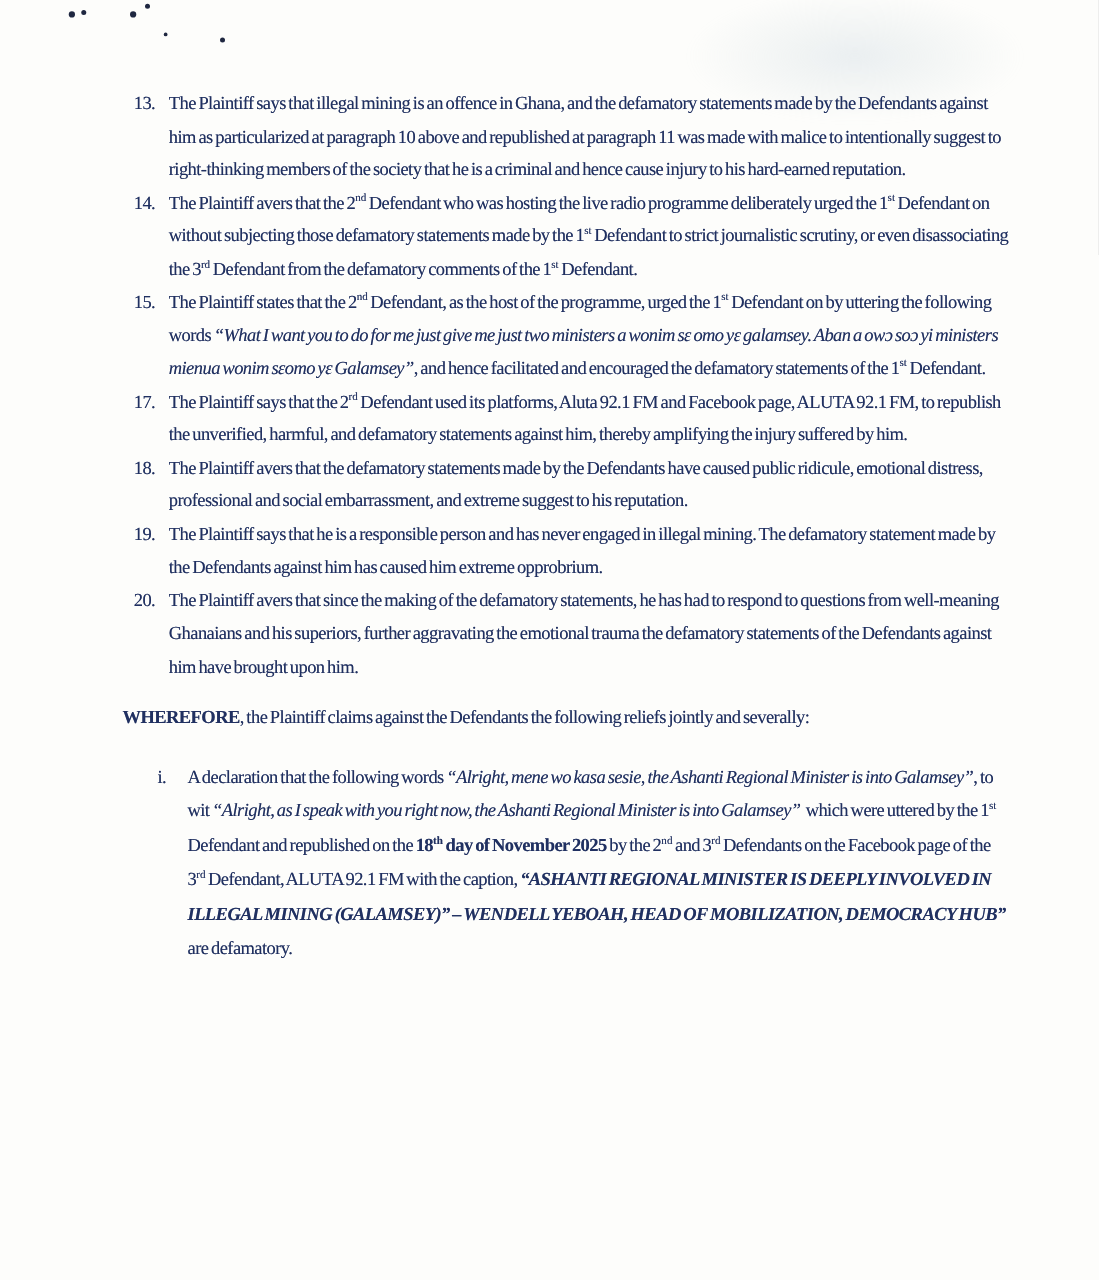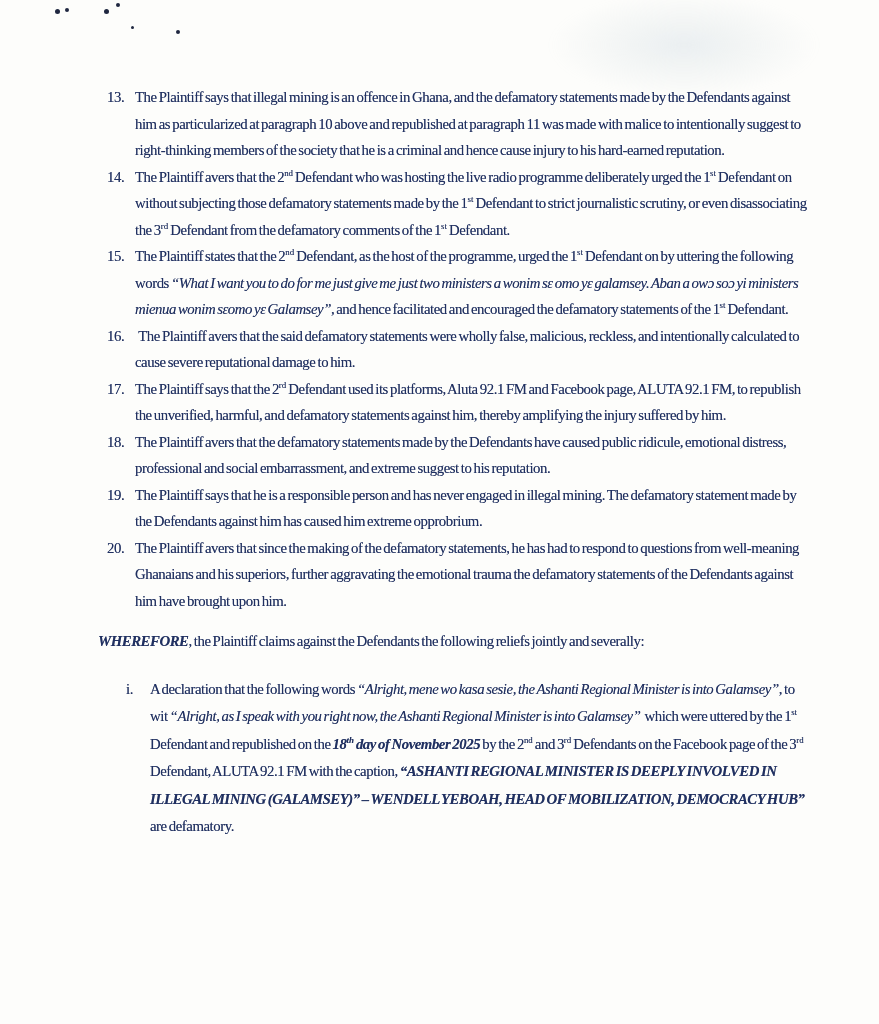--- a/index.html
+++ b/index.html
@@ -13,55 +13,54 @@
     text-shadow:0 0 .5px rgba(30,45,90,.55);
   }
   .smudge{
     position:absolute;right:55px;top:-10px;width:280px;height:110px;
     background:radial-gradient(ellipse at center, rgba(188,204,214,.28), rgba(255,255,255,0) 68%);
     filter:blur(3px);
     pointer-events:none;
   }
   .dot{position:absolute;border-radius:50%;}
   .content{
-    position:absolute;left:107px;top:84px;width:700px;
+    position:absolute;left:107px;top:70px;width:700px;
     font-size:14.8px;line-height:26.5px;
     letter-spacing:-0.45px;word-spacing:-1.2px;
     text-align:left;
   }
   .para{position:relative;padding-left:28px;}
   .para > .num{position:absolute;left:0;top:0;}
   .pbody{white-space:pre-wrap;}
   .wherefore{margin-left:-9px;margin-top:14px;width:780px;white-space:pre-wrap;}
   .reliefs{margin-left:16px;margin-top:21px;width:684px;line-height:27.5px;}
   .relief{position:relative;padding-left:27px;}
   .relief > .num{position:absolute;left:3px;top:0;}
   .i{font-style:italic;margin-top:28px;}
-  .b{font-weight:bold;font-style:italic;}
+  .b{font-weight:bold;}
   sup{font-size:0.6em;line-height:0;vertical-align:super;letter-spacing:0;}
 </style>
 </head>
 <body>
 
 <div class="page" style="color: rgb(32, 48, 97); background: rgb(253, 253, 251);">
   <div class="smudge"></div>
   <div id="dots">
       <span class="dot" style="left: 55px; top: 9px; width: 5px; height: 5px; background: rgb(31, 39, 64);"></span>
       <span class="dot" style="left: 65px; top: 8px; width: 4px; height: 4px; background: rgb(31, 39, 64);"></span>
       <span class="dot" style="left: 104px; top: 9px; width: 5px; height: 5px; background: rgb(31, 39, 64);"></span>
       <span class="dot" style="left: 116px; top: 3px; width: 4px; height: 4px; background: rgb(31, 39, 64);"></span>
       <span class="dot" style="left: 131px; top: 26px; width: 3px; height: 3px; background: rgb(31, 39, 64);"></span>
       <span class="dot" style="left: 176px; top: 30px; width: 4px; height: 4px; background: rgb(31, 39, 64);"></span>
     </div>
   <div class="content">
     <div id="paras">
         <div class="para"><span class="num">13.</span><span class="pbody"><span>The Plaintiff says that illegal mining is an offence in Ghana, and the defamatory statements made by the Defendants against him as particularized at paragraph 10 above and republished at paragraph 11 was made with malice to intentionally suggest to right-thinking members of the society that he is a criminal and hence cause injury to his hard-earned reputation.</span></span></div>
         <div class="para"><span class="num">14.</span><span class="pbody"><span>The Plaintiff avers that the 2</span><sup>nd</sup><span> Defendant who was hosting the live radio programme deliberately urged the 1</span><sup>st</sup><span> Defendant on without subjecting those defamatory statements made by the 1</span><sup>st</sup><span> Defendant to strict journalistic scrutiny, or even disassociating the 3</span><sup>rd</sup><span> Defendant from the defamatory comments of the 1</span><sup>st</sup><span> Defendant.</span></span></div>
         <div class="para"><span class="num">15.</span><span class="pbody"><span>The Plaintiff states that the 2</span><sup>nd</sup><span> Defendant, as the host of the programme, urged the 1</span><sup>st</sup><span> Defendant on by uttering the following words </span><span class="i">“What I want you to do for me just give me just two ministers a wonim sɛ omo yɛ galamsey. Aban a owɔ soɔ yi ministers mienua wonim sɛomo yɛ Galamsey”</span><span>, and hence facilitated and encouraged the defamatory statements of the 1</span><sup>st</sup><span> Defendant.</span></span></div>
-        <div class="para"><span class="num">16.</span><span class="pbody"><span> The Plaintiff avers that the said defamatory statements were wholly false, malicious, reckless, and intentionally calculated to cause severe reputational damage to him.</span></span></div>
         <div class="para"><span class="num">17.</span><span class="pbody"><span>The Plaintiff says that the 2</span><sup>rd</sup><span> Defendant used its platforms, Aluta 92.1 FM and Facebook page, ALUTA 92.1 FM, to republish the unverified, harmful, and defamatory statements against him, thereby amplifying the injury suffered by him.</span></span></div>
         <div class="para"><span class="num">18.</span><span class="pbody"><span>The Plaintiff avers that the defamatory statements made by the Defendants have caused public ridicule, emotional distress, professional and social embarrassment, and extreme suggest to his reputation.</span></span></div>
         <div class="para"><span class="num">19.</span><span class="pbody"><span>The Plaintiff says that he is a responsible person and has never engaged in illegal mining. The defamatory statement made by the Defendants against him has caused him extreme opprobrium.</span></span></div>
         <div class="para"><span class="num">20.</span><span class="pbody"><span>The Plaintiff avers that since the making of the defamatory statements, he has had to respond to questions from well-meaning Ghanaians and his superiors, further aggravating the emotional trauma the defamatory statements of the Defendants against him have brought upon him.</span></span></div>
       </div>
     <div class="wherefore"><span class="b">WHEREFORE</span><span>, the Plaintiff claims against the Defendants the following reliefs jointly and severally:</span></div>
     <div id="reliefs" class="reliefs">
         <div class="relief"><span class="num">i.</span><span class="pbody"><span>A declaration that the following words </span><span class="i">“Alright, mene wo kasa sesie, the Ashanti Regional Minister is into Galamsey”</span><span>, to wit </span><span class="i">“Alright, as I speak with you right now, the Ashanti Regional Minister is into Galamsey”</span><span>  which were uttered by the 1</span><sup>st</sup><span> Defendant and republished on the </span><span class="b">18</span><sup class="b">th</sup><span class="b"> day of November 2025</span><span> by the 2</span><sup>nd</sup><span> and 3</span><sup>rd</sup><span> Defendants on the Facebook page of the 3</span><sup>rd</sup><span> Defendant, ALUTA 92.1 FM with the caption, </span><span class="i b">“ASHANTI REGIONAL MINISTER IS DEEPLY INVOLVED IN ILLEGAL MINING (GALAMSEY)” – WENDELL YEBOAH, HEAD OF MOBILIZATION, DEMOCRACY HUB”</span><span> are defamatory.</span></span></div>
       </div>
   </div>

